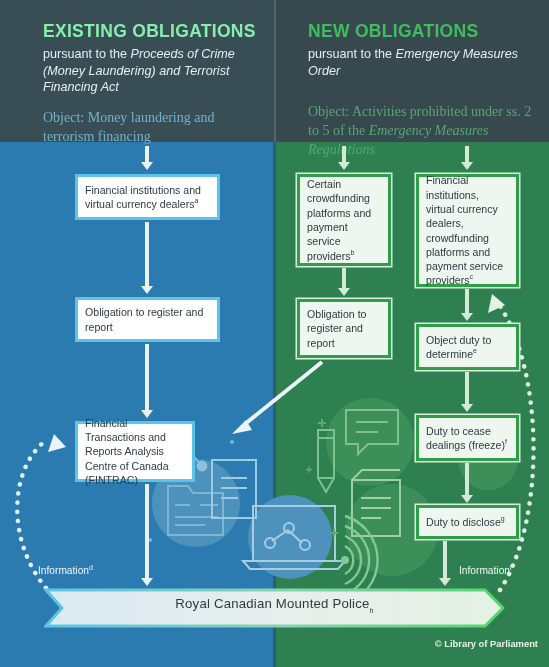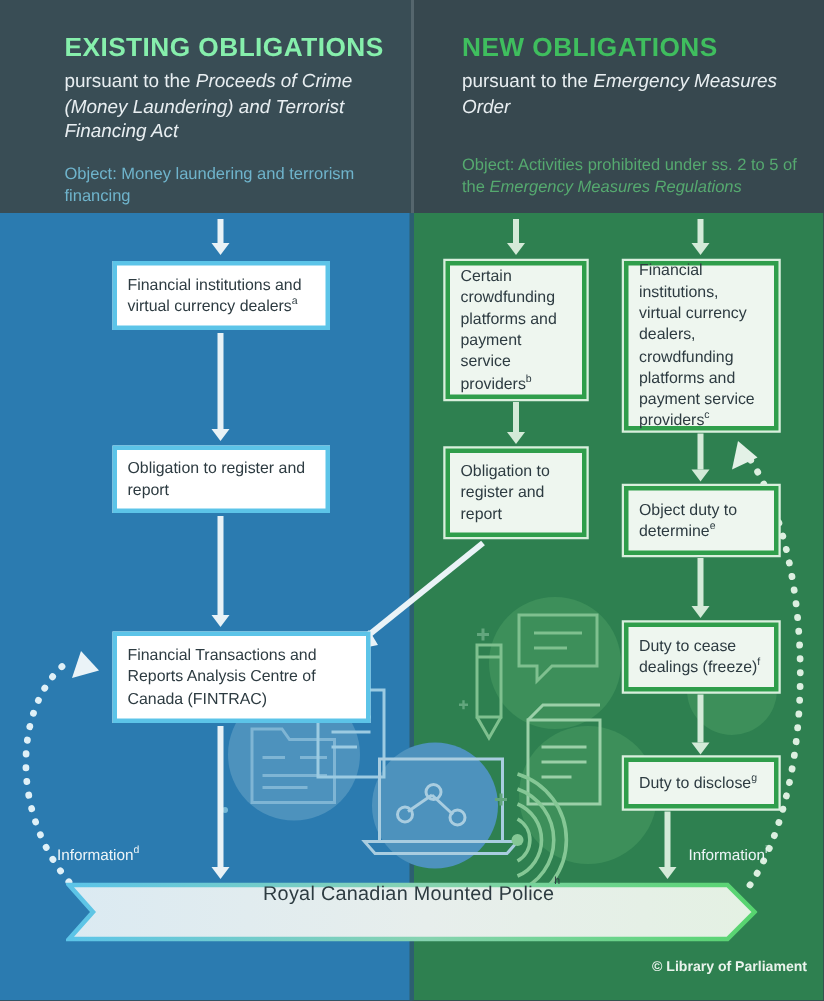--- a/index.html
+++ b/index.html
@@ -20,21 +20,21 @@
   .bg-body-right{position:absolute;left:275px;top:142px;width:274px;height:525px;background:#2e8050;}
   .bg-body-div{position:absolute;left:273px;top:142px;width:3px;height:525px;background:#2c5f70;}
 
   
   .hdr{position:absolute;}
   .hdr-title{font-size:17.5px;font-weight:bold;letter-spacing:.3px;line-height:1.1;}
   .hdr-title.blue{color:#86efac;}
   .hdr-title.green{color:#3fbe5e;}
   .hdr-sub{font-size:12.6px;color:#e8eef1;line-height:1.32;margin-top:5px;}
   .hdr-sub i{font-style:italic;}
-  .hdr-obj{font-size:11px;line-height:1.35;margin-top:13px;}
+  .hdr-obj{font-size:14px;line-height:1.35;margin-top:13px;font-family:Liberation Serif, serif;}
   .hdr-obj.blue{color:#6fb4cc;}
   .hdr-obj.green{color:#55a96f;}
   .hdr-obj i{font-style:italic;}
 
   
   .box{position:absolute;box-sizing:border-box;display:flex;align-items:center;}
   .box .txt{font-size:10.6px;line-height:1.35;color:#2d3b41;padding:0 7px;}
   .box.blue{background:#ffffff;border:3px solid #5cc4e8;}
   .box.green{background:#eef6ef;border:3px solid #2f9e4b;box-shadow:0 0 0 1.5px #d9efdd;}
   sup{font-size:7px;vertical-align:super;line-height:0;}
@@ -46,21 +46,21 @@
     border-left:6.5px solid transparent;border-right:6.5px solid transparent;border-top:8px solid #e9f2f6;}
   .varr.g .stem{background:#d4ead8;}
   .varr.g .head{border-top-color:#d4ead8;}
 
   
   .info-label{position:absolute;font-size:10.2px;color:#eef5f8;}
 
   
   #ribbon{position:absolute;left:44px;top:588px;width:461px;height:40px;}
   #ribbon .rbtext{position:absolute;left:0;top:0;width:461px;height:23px;
-    display:flex;align-items:flex-start;justify-content:center;
+    display:flex;align-items:flex-end;justify-content:center;
     font-size:13.2px;color:#2d3b41;letter-spacing:.2px;}
 
   
   #credit{position:absolute;right:11px;top:638px;font-size:9.4px;color:#eaf3ec;font-weight:bold;}
 
   
   #deco{position:absolute;left:0;top:142px;width:549px;height:525px;pointer-events:none;}
   #flowsvg{position:absolute;left:0;top:0;width:549px;height:667px;pointer-events:none;}
 </style>
 </head>
@@ -203,21 +203,21 @@
 
   <div class="box blue" style="left:75px;top:297px;width:145px;height:45px;">
     <div class="txt">Obligation to register and report</div>
   </div>
 
   <div class="varr" style="left:147px;top:344px;height:74px;">
     <div class="stem" style="height:66px;"></div>
       <div class="head" style="top:66px;"></div>
   </div>
 
-  <div class="box blue" style="left:75px;top:421px;width:172px;height:61px;">
+  <div class="box blue" style="left:75px;top:421px;width:120px;height:61px;">
     <div class="txt">Financial Transactions and Reports Analysis Centre of Canada (FINTRAC)</div>
   </div>
 
   <div class="varr" style="left:147px;top:484px;height:102px;">
     <div class="stem" style="height:94px;"></div>
       <div class="head" style="top:94px;"></div>
   </div>
 
   <div class="info-label" style="left:38px;top:565px;"><span>Information</span><sup>d</sup></div>
 

